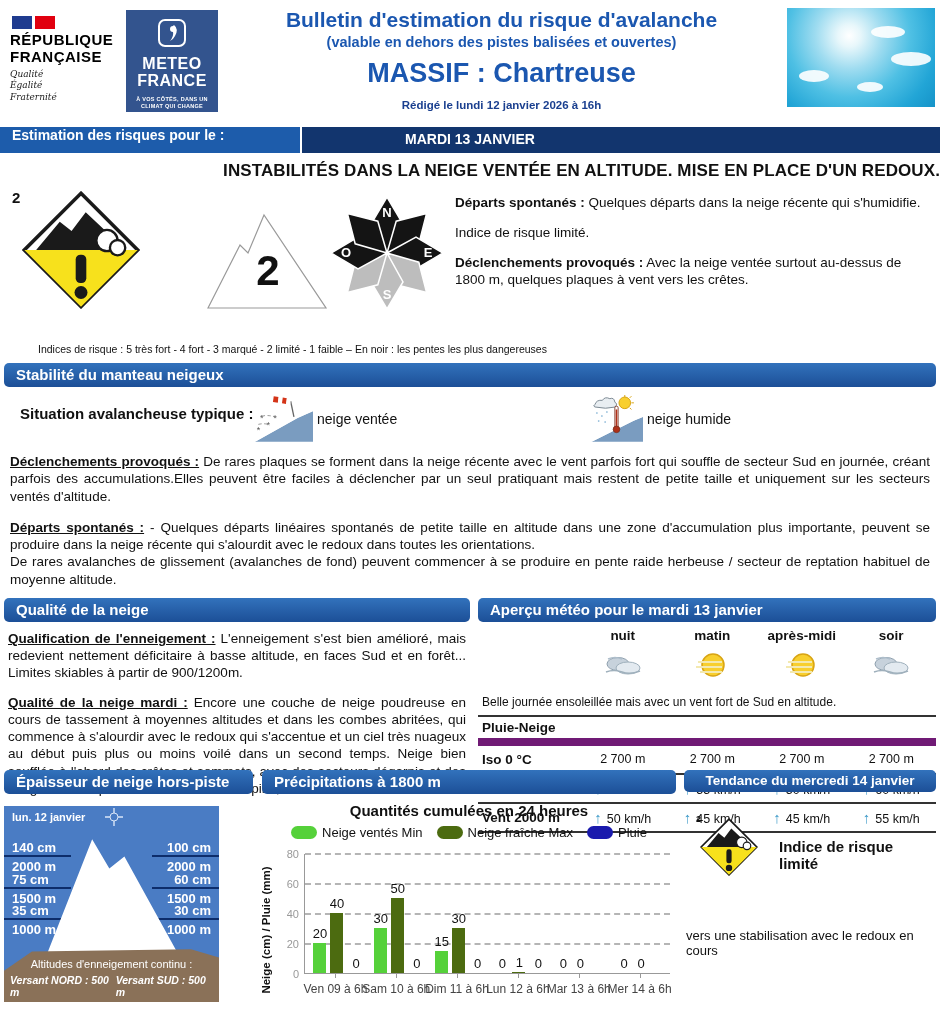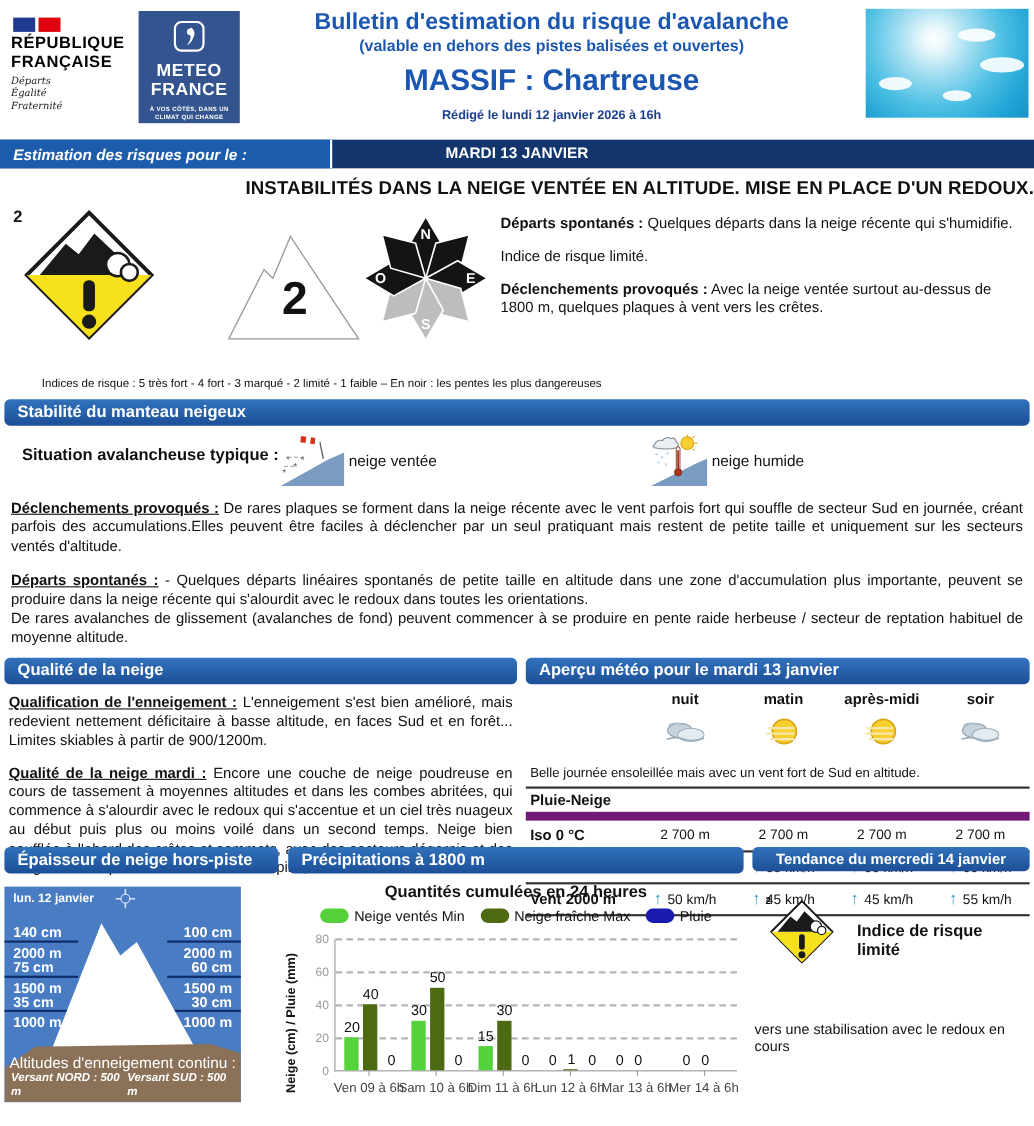--- a/index.html
+++ b/index.html
@@ -22,21 +22,21 @@
   .bul-title { font-size:21px; font-weight:bold; }
   .bul-sub { font-size:14.5px; font-weight:bold; margin-top:2px; }
   .bul-massif { font-size:27px; font-weight:bold; margin-top:8px; }
   .bul-edited { font-size:11.5px; font-weight:bold; margin-top:10px; color:#1a3f8f; }
   .sky-photo { position:absolute; right:5px; top:8px; width:148px; height:99px;
      background: radial-gradient(circle at 42% 28%, #ffffff 0%, #e8f7fb 10%, #9fdcf0 30%, #4fc0e4 55%, #22a5d6 80%, #1593c8 100%); overflow:hidden; }
   .cloud { position:absolute; background:#fff; border-radius:50%; opacity:.9; }
 
   
   .risk-bar { position:relative; height:26px; background:#12356e; margin-top:1px; }
-  .risk-bar .seg { position:absolute; left:0; top:0; bottom:0; width:302px; background:#1d5cab; border-right:2px solid #fff; display:flex; align-items:center; padding-left:12px;font-style:italic; }
+  .risk-bar .seg { position:absolute; left:0; top:0; bottom:0; width:302px; background:#1d5cab; border-right:2px solid #fff; display:flex; padding-left:12px; }
   .risk-bar .seg span, .risk-bar .date { color:#fff; font-weight:bold; font-size:14px; }
   .risk-bar .date { position:absolute; left:0; right:0; top:4px; text-align:center; }
 
   .headline { text-align:right; font-weight:bold; font-size:17px; margin-top:8px; letter-spacing:.1px; }
 
   
   .est-row { position:relative; height:152px; margin-top:4px; }
   .risk-pict { position:absolute; left:10px; top:6px; width:130px; }
   .corner-lvl { position:absolute; left:2px; top:-2px; font-size:15px; font-weight:bold; }
   .mtn-ico { position:absolute; left:200px; top:12px; }
@@ -88,21 +88,21 @@
   .snow-diag { position:relative; margin-top:12px; width:215px; height:196px; background:#4a7cc4; overflow:hidden; }
   .sd-date { position:absolute; left:8px; top:5px; color:#fff; font-size:11px; font-weight:bold; }
   .sd-compass { position:absolute; left:47%; top:2px; }
   .sd-mtn { position:absolute; left:0; top:26px; width:100%; height:122px; background:#fff;
       clip-path:polygon(20% 100%, 41% 6%, 49% 30%, 56% 20%, 81% 100%); z-index:2; }
   .sd-ground { position:absolute; left:0; bottom:0; width:100%; height:60px; background:#8a7158; z-index:3;
       clip-path:polygon(0 48%, 13% 16%, 87% 12%, 100% 26%, 100% 100%, 0 100%); }
   .sd-line { position:absolute; height:2px; background:#0d2d6b; z-index:1; }
   .sd-depth { position:absolute; color:#fff; font-weight:bold; font-size:13px; z-index:4; }
   .sd-alt { position:absolute; color:#fff; font-size:13px; font-weight:bold; z-index:4; }
-  .sd-foot { position:absolute; left:0; right:0; top:152px; text-align:center; color:#fff; font-size:14px; z-index:4; }
+  .sd-foot { position:absolute; left:0; right:0; top:152px; text-align:center; color:#fff; font-size:11px; z-index:4; }
   .sd-versants { position:absolute; left:6px; right:6px; top:168px; display:flex; justify-content:space-between; color:#fff; font-size:10.5px; font-weight:bold; z-index:4;font-style:italic; }
 
   .chart-title { text-align:center; font-weight:bold; font-size:15px; margin-top:8px; }
   .chart-legend { display:flex; justify-content:center; gap:14px; margin-top:6px; align-items:center; }
   .cl-item { display:flex; align-items:center; gap:5px; font-size:13px; }
   .cl-sw { width:26px; height:13px; border-radius:7px; }
   .chart-wrap { position:relative; margin-top:10px; height:160px; }
   .ylab { position:absolute; left:-4px; top:10px; width:16px; height:140px; display:flex; align-items:center; justify-content:center; }
   .ylab span { transform:rotate(-90deg); white-space:nowrap; font-weight:bold; font-size:11.5px; }
   .plot { position:absolute; left:42px; right:6px; top:4px; height:120px; border-left:1px solid #999; border-bottom:1px solid #999; }
@@ -128,21 +128,21 @@
 <div class="page">
 
   <div class="header">
     <div class="gov-logo">
       <div class="flag">
           <span class="b"></span>
           <span class="r"></span>
         </div>
       <div class="gov-name"><span>RÉPUBLIQUE</span><br><span>FRANÇAISE</span></div>
       <div class="motto">
-        <div>Départs</div>
+        <div>Qualité</div>
         <div>Égalité</div>
         <div>Fraternité</div>
       </div>
     </div>
     <div class="mf-logo">
       <svg class="mf-icon" viewBox="0 0 30 30">
         <rect x="2" y="2" width="26" height="26" rx="6" fill="none" stroke="#fff" stroke-width="2"></rect>
         <path d="M17 7 q5 4 1 11 q-2 4 -5 5 q4 -5 3 -9 q-3 0 -3 -3 q0 -3 3 -3 z" fill="#fff"></path>
       </svg>
       <div class="mf-name"><span>METEO</span><br><span>FRANCE</span></div>

